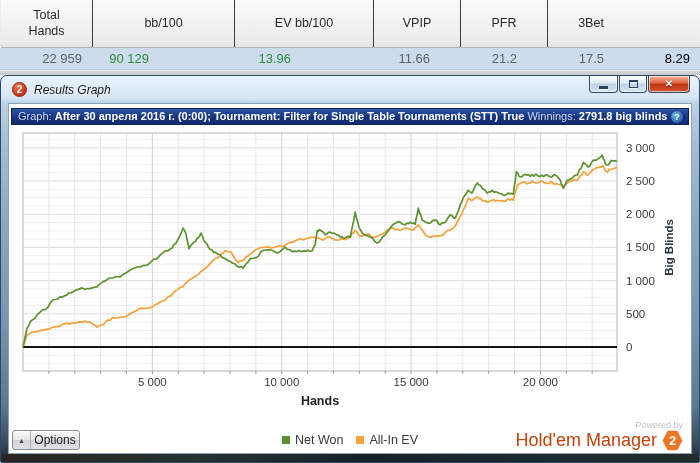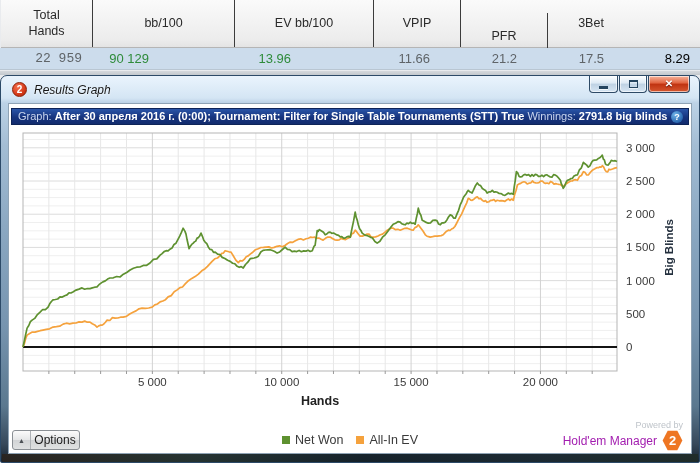--- a/index.html
+++ b/index.html
@@ -74,40 +74,40 @@
   #options-arrow { width:18px; display:flex; align-items:center; justify-content:center;
     border-right:1px solid #aeb2b6; font-size:7px; color:#4a4f54; }
   #options-label { flex:1; display:flex; align-items:center; justify-content:center; }
   #legend { position:absolute; left:0; right:0; bottom:6px; display:flex;
     justify-content:center; gap:13px; font-size:12.5px; color:#3a3a3a; }
   .lg-item { display:flex; align-items:center; gap:5px; }
   .lg-sq { width:8px; height:8px; display:inline-block; }
   #brand { position:absolute; right:8px; bottom:2px; text-align:right;margin-top:6px; }
   #powered-by { font-size:9px; color:#bfc4ca; line-height:10px; }
   #brand-row { display:flex; align-items:center; gap:5px; }
-  #brand-name { font-size:12px; color:#a21caf; }
+  #brand-name { font-size:18px; color:#c2410c; }
   #hex-badge { width:21px; height:21px; background:#ee7623; color:#fff;
     font-size:13px; font-weight:bold; display:flex; align-items:center; justify-content:center;
     clip-path:polygon(27% 4%, 73% 4%, 97% 50%, 73% 96%, 27% 96%, 3% 50%); }
 
   #chart { position:absolute; left:0; top:0; width:700px; height:463px; pointer-events:none; }
 </style>
 </head>
 <body>
 
 <div id="stats-header">
     <div class="th" style="width: 92px; padding: 0px 18px;">Total Hands</div>
     <div class="th" style="width: 142px; padding: 0px 6px;">bb/100</div>
     <div class="th" style="width: 139px; padding: 8px 6px;">EV bb/100</div>
     <div class="th" style="width: 87px; padding: 0px 6px;">VPIP</div>
-    <div class="th" style="width: 87px; padding: 0px 6px; margin-top: 13px;">PFR</div>
+    <div class="th" style="width: 87px; padding: 0px 6px;">PFR</div>
     <div class="th last" style="width: 86px; padding: 6px 6px;">3Bet</div>
   </div>
 <div id="stats-values">
-    <div class="td" style="width: 92px; color: rgb(95, 100, 104); font-family: Liberation Mono, monospace;">22 959</div>
+    <div class="td" style="width: 92px; color: rgb(95, 100, 104);">22 959</div>
     <div class="td" style="width: 67px; color: rgb(46, 139, 58);">90 129</div>
     <div class="td" style="width: 142px; color: rgb(46, 139, 58);">13.96</div>
     <div class="td" style="width: 139px; color: rgb(95, 100, 104);">11.66</div>
     <div class="td" style="width: 87px; color: rgb(95, 100, 104);">21.2</div>
     <div class="td" style="width: 87px; color: rgb(95, 100, 104);">17.5</div>
     <div class="td" style="width: 86px; color: #000000;">8.29</div>
   </div>
 <div id="below-strip"></div>
 
 <div id="window">

